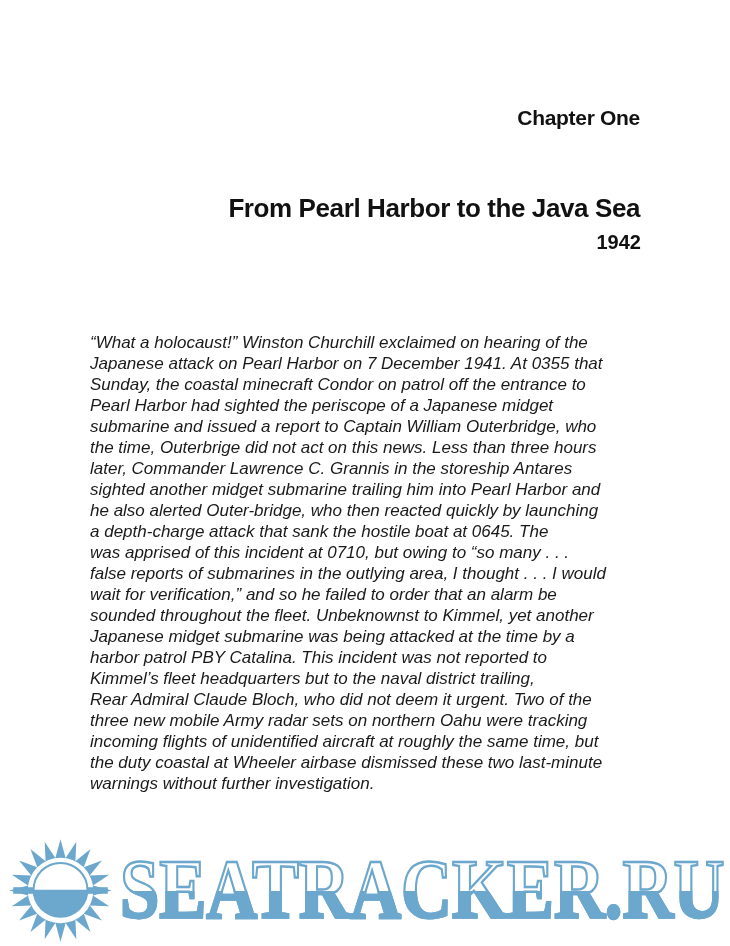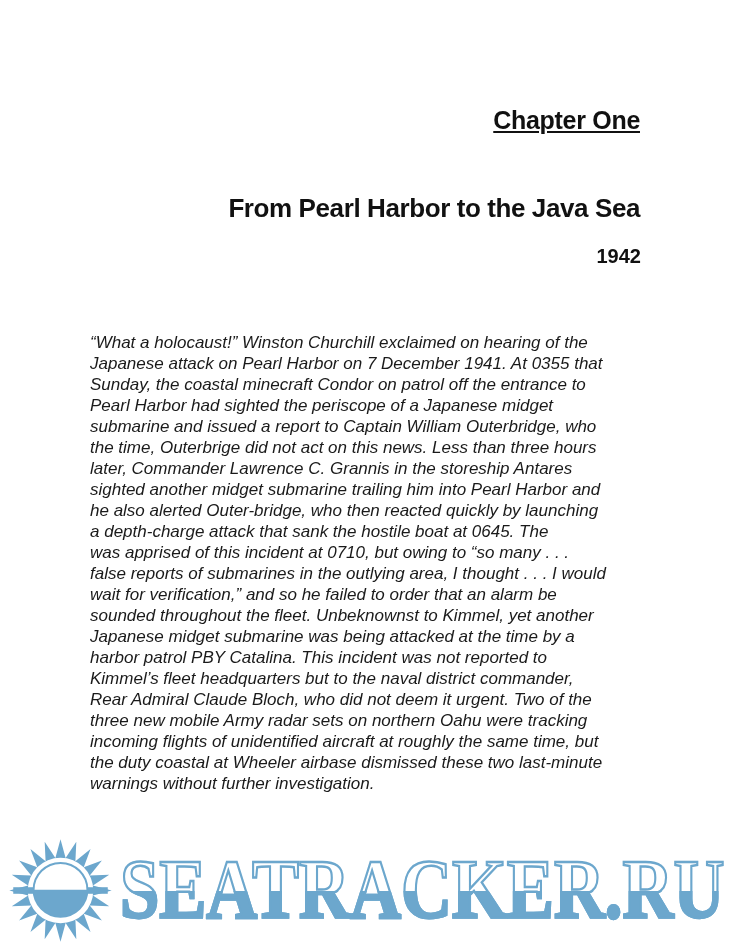--- a/index.html
+++ b/index.html
@@ -8,40 +8,39 @@
     width: 730px;
     height: 946px;
     background: #ffffff;
     font-family: "Liberation Sans", sans-serif;
     overflow: hidden;
   }
   .chapter-heading {
     position: absolute;
     top: 106px;
     right: 90px;
-    font-size: 25px;
+    font-size: 21px;
     font-weight: bold;
     color: #111111;
     letter-spacing: -0.3px;
     white-space: nowrap;
-    text-decoration: underline;
   }
   .page-title {
     position: absolute;
     top: 193px;
     right: 90px;
     font-size: 26px;
     font-weight: bold;
     color: #111111;
     letter-spacing: -0.4px;
     white-space: nowrap;
   }
   .chapter-year {
     position: absolute;
-    top: 245px;
+    top: 231px;
     right: 89px;
     font-size: 20px;
     font-weight: bold;
     color: #111111;
     white-space: nowrap;
   }
   .body-paragraph {
     position: absolute;
     top: 332px;
     left: 90px;
@@ -120,21 +119,21 @@
     <div class="body-line">later, Commander Lawrence C. Grannis in the storeship Antares</div>
     <div class="body-line">sighted another midget submarine trailing him into Pearl Harbor and</div>
     <div class="body-line">he also alerted Outer-bridge, who then reacted quickly by launching</div>
     <div class="body-line">a depth-charge attack that sank the hostile boat at 0645. The</div>
     <div class="body-line">was apprised of this incident at 0710, but owing to “so many . . .</div>
     <div class="body-line">false reports of submarines in the outlying area, I thought . . . I would</div>
     <div class="body-line">wait for verification,” and so he failed to order that an alarm be</div>
     <div class="body-line">sounded throughout the fleet. Unbeknownst to Kimmel, yet another</div>
     <div class="body-line">Japanese midget submarine was being attacked at the time by a</div>
     <div class="body-line">harbor patrol PBY Catalina. This incident was not reported to</div>
-    <div class="body-line">Kimmel’s fleet headquarters but to the naval district commander,</div>
+    <div class="body-line">Kimmel’s fleet headquarters but to the naval district trailing,</div>
     <div class="body-line">Rear Admiral Claude Bloch, who did not deem it urgent. Two of the</div>
     <div class="body-line">three new mobile Army radar sets on northern Oahu were tracking</div>
     <div class="body-line">incoming flights of unidentified aircraft at roughly the same time, but</div>
     <div class="body-line">the duty coastal at Wheeler airbase dismissed these two last-minute</div>
     <div class="body-line">warnings without further investigation.</div>
   </div>
 
   <div class="watermark">
     <svg class="sun-logo" viewBox="0 0 160 160" xmlns="http://www.w3.org/2000/svg">
       <polygon fill="#6ca7cd" points="80,2 87.8,30.6 104.1,5.8 102.7,35.5 125.8,16.9 115.4,44.6 143.1,34.2 124.6,57.3 154.2,55.9 129.4,72.2 158,80 129.4,87.8 154.2,104.1 124.6,102.7 143.1,125.8 115.4,115.4 125.8,143.1 102.7,124.5 104.1,154.2 87.8,129.4 80,158 72.2,129.4 55.9,154.2 57.3,124.6 34.2,143.1 44.6,115.4 16.9,125.8 35.5,102.7 5.8,104.1 30.6,87.8 2,80 30.6,72.2 5.8,55.9 35.4,57.3 16.9,34.2 44.6,44.6 34.2,16.9 57.3,35.5 55.9,5.8 72.2,30.6"></polygon>

